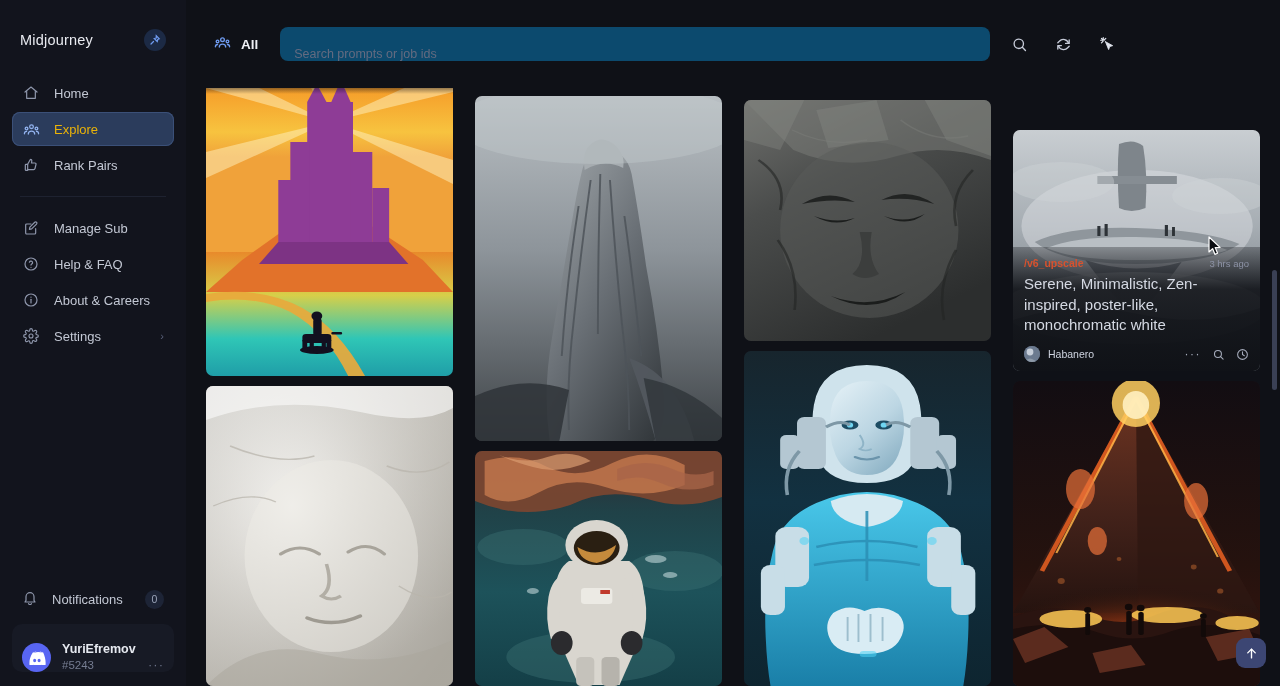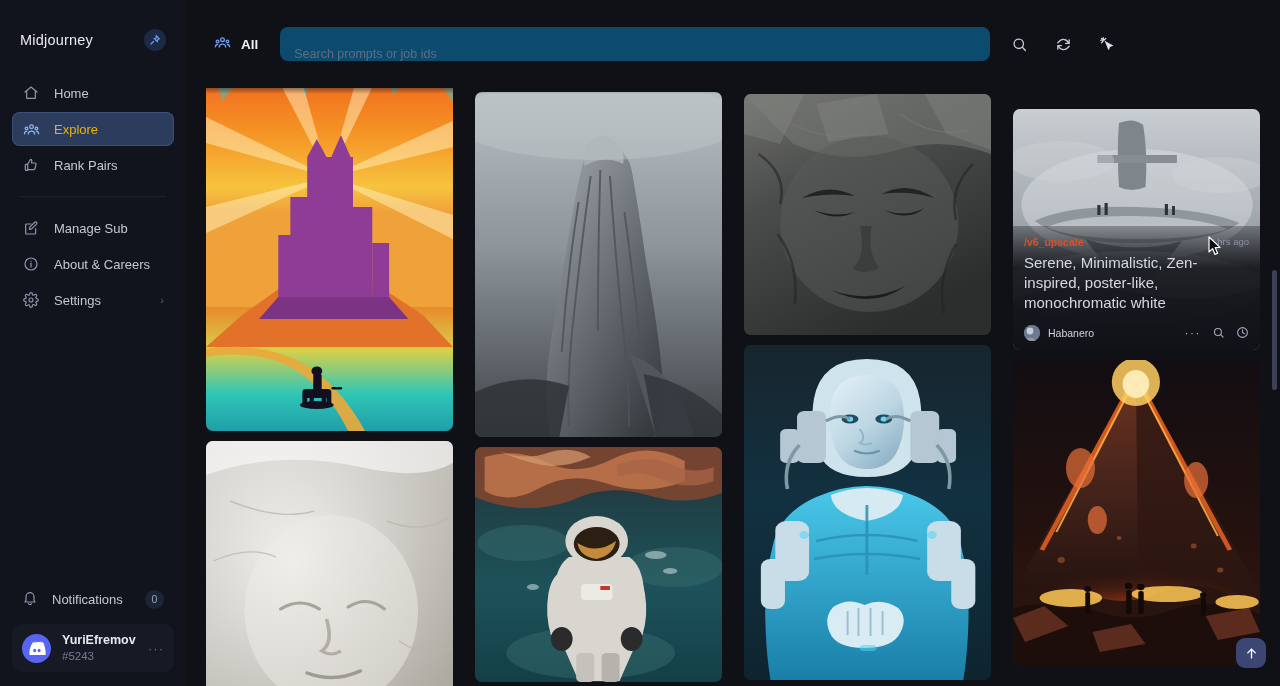--- a/index.html
+++ b/index.html
@@ -58,21 +58,21 @@
     height: 34px; padding: 0 10px; border-radius: 8px;
     color: #c3c8d4; font-size: 13px; cursor: pointer; margin-bottom: 8px;
   }
   .notif-badge {
     margin-left: auto; min-width: 19px; height: 19px;
     border-radius: 50%; background: #1d2436; color: #9aa3b8;
     font-size: 10.5px; display: flex; align-items: center; justify-content: center;
     padding: 0 5px;
   }
   .user-card {
-    display: flex; align-items: center; gap: 11px;
+    display: flex; align-items: flex-end; gap: 11px;
     height: 48px; padding: 0 10px; border-radius: 10px;
     background: #171a25; margin-bottom: 14px; cursor: pointer;
   }
   .avatar {
     width: 29px; height: 29px; border-radius: 50%;
     background: #5865f2; display:flex; align-items:center; justify-content:center;
     flex: 0 0 29px;
   }
   .user-meta { display: flex; flex-direction: column; line-height: 1.25; }
   .user-name { color: #e6e9f0; font-size: 12.5px; font-weight: bold; }
@@ -105,21 +105,21 @@
   .searchwrap input::placeholder { color: #646b80; }
   .top-icon {
     width: 30px; height: 30px; display:flex; align-items:center; justify-content:center;
     cursor: pointer; border-radius: 6px; flex: 0 0 30px;
   }
 
   
   .gallery {
     position: absolute; top: 88px; left: 0; right: 0; bottom: 0;
     padding: 0 20px 0 20px;
-    display: flex; gap: 22px; align-items: center;
+    display: flex; gap: 22px; align-items: flex-end;
     overflow: hidden;
   }
   .col { display: flex; flex-direction: column; gap: 10px; flex: 1 1 0; min-width: 0; }
   .card {
     position: relative; border-radius: 7px; overflow: hidden;
     background: #15181f; cursor: pointer;
   }
   .card .art { width: 100%; display: block; }
 
   
@@ -217,20 +217,30 @@
       <div class="nav-item">
         <span class="ico">
           <svg width="16" height="16" viewBox="0 0 24 24" fill="none" stroke="#8e96ab" stroke-width="1.8" stroke-linecap="round" stroke-linejoin="round">
             <path d="M19 13v6.5a1.5 1.5 0 0 1-1.5 1.5h-12A1.5 1.5 0 0 1 4 19.5v-12A1.5 1.5 0 0 1 5.5 6H12"></path>
             <path d="M17.6 3.4a1.9 1.9 0 0 1 2.7 2.7L13 13.4l-3.4.7.7-3.4 7.3-7.3z"></path>
           </svg>
         </span>
         <span>Manage Sub</span>
       </div>
 
+      <div class="nav-item">
+        <span class="ico">
+          <svg width="16" height="16" viewBox="0 0 24 24" fill="none" stroke="#8e96ab" stroke-width="1.8" stroke-linecap="round" stroke-linejoin="round">
+            <circle cx="12" cy="12" r="9"></circle>
+              <path d="M9.6 9.3a2.5 2.5 0 0 1 4.8.9c0 1.7-2.4 2-2.4 3.4"></path>
+              <circle cx="12" cy="17" r=".9" fill="#8e96ab" stroke="none"></circle>
+          </svg>
+        </span>
+        <span>Help &amp; FAQ</span>
+      </div>
 
       <div class="nav-item">
         <span class="ico">
           <svg width="16" height="16" viewBox="0 0 24 24" fill="none" stroke="#8e96ab" stroke-width="1.8" stroke-linecap="round" stroke-linejoin="round">
             <circle cx="12" cy="12" r="9"></circle>
               <path d="M12 11v5.5"></path>
               <circle cx="12" cy="7.8" r=".95" fill="#8e96ab" stroke="none"></circle>
           </svg>
         </span>
         <span>About &amp; Careers</span>

